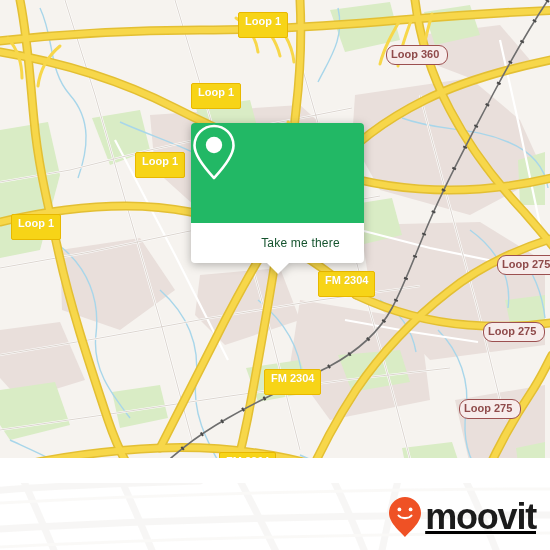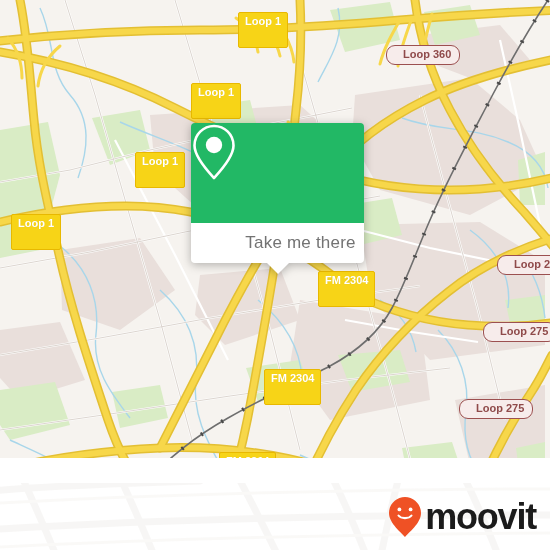--- a/index.html
+++ b/index.html
@@ -31,48 +31,48 @@
 
   
   .shield{
     position:absolute; white-space:nowrap;
     font-size:11px; font-weight:bold; line-height:1;
   }
   .shield-yellow{
     background:#f7d417; color:#ffffff;
     border:1.4px solid #e8b800;
     border-radius:2px;
-    padding:3px 6px 20px 6px;
+    padding:3px 6px 10px 6px;
     text-shadow:0 0 1px rgba(0,0,0,.10);
   }
   .shield-pill{
     background:#f7eceb; color:#8f4a4a;
     border:1.6px solid #9c5050;
     border-radius:9px;
-    padding:3px 8px 4px 16px;
+    padding:3px 8px 4px 4px;
   }
 
   
   .popup{
     position:absolute; left:191px; top:123px;
     width:173px;
     filter:drop-shadow(0 2px 5px rgba(0,0,0,.28));
   }
   .popup-head{
     height:100px; background:#22b865;
     border-radius:4px 4px 0 0;
     display:flex; align-items:center; justify-content:center;
   }
   .popup-foot{
     height:40px; background:#ffffff;
     border-radius:0 0 4px 4px;
     display:flex; align-items:center; justify-content:center;
   }
   .popup-foot span{
-    font-size:17px; color:#737373; letter-spacing:.2px;margin-left:46px;
+    font-size:12px; color:#14532d; letter-spacing:.2px;margin-left:46px;
   }
   .popup-tail{
     position:absolute; left:50%; top:140px;
     width:0; height:0; margin-left:-11px;
     border-left:11px solid transparent;
     border-right:11px solid transparent;
     border-top:11px solid #ffffff;
   }
 
   
@@ -83,21 +83,21 @@
   .footer-watermark{
     position:absolute; left:0; top:0; width:550px; height:67px;
     opacity:.30;
   }
   .footer-title{
     position:absolute; left:10px; top:50%; transform:translateY(-50%);
     font-size:17px; color:#262626; letter-spacing:.2px; z-index:2;
   }
   .brand{
     position:absolute; right:14px; top:50%; transform:translateY(-50%);
-    display:flex; align-items:center; gap:3px; z-index:2;
+    display:flex; align-items:center; gap:3px; z-index:2;text-decoration:underline;
   }
   .brand-word{
     font-size:36px; font-weight:bold; color:#1b1b1b;
     letter-spacing:-1.2px; line-height:1;
   }
 </style>
 </head>
 <body>
 
 <div id="root">

